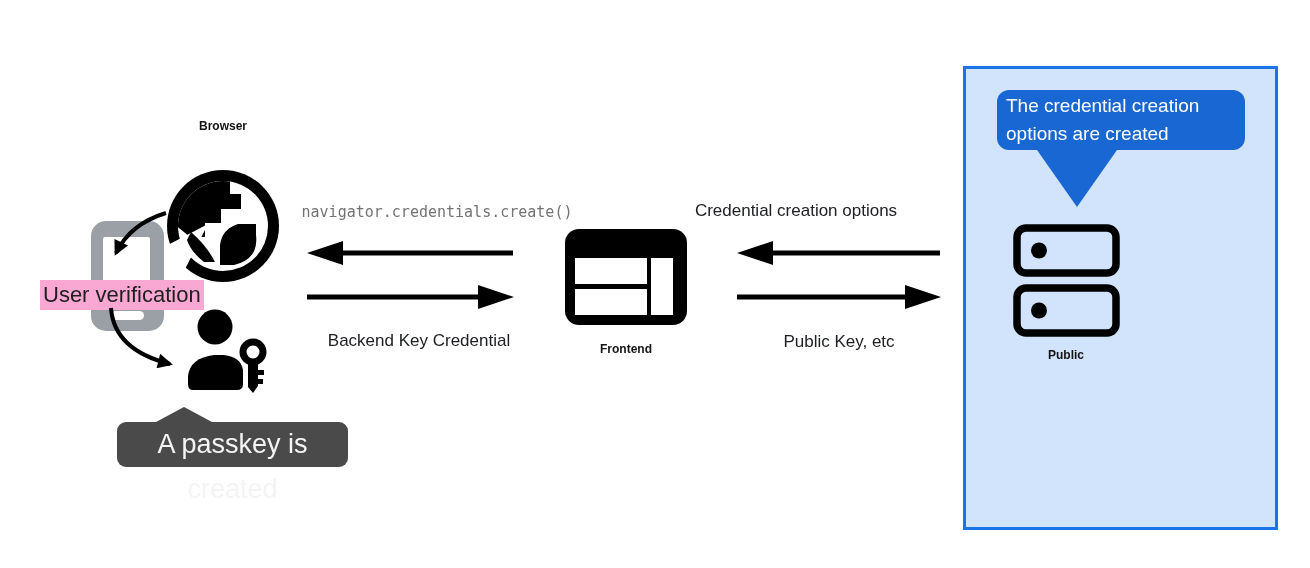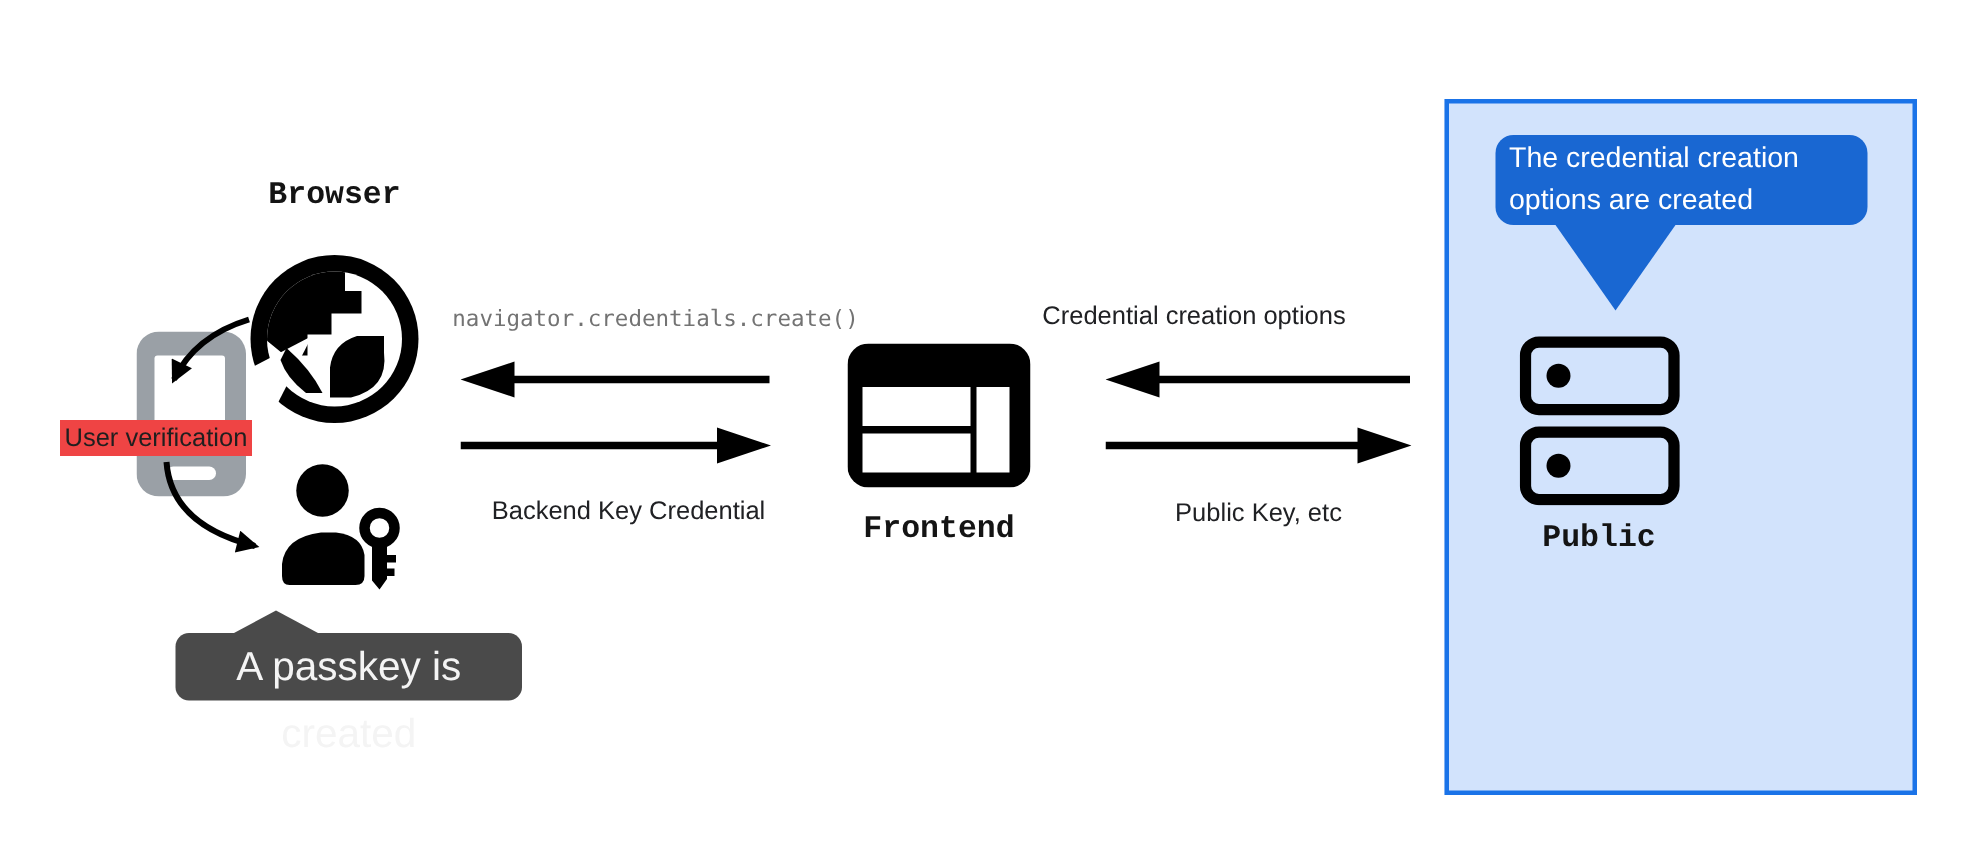--- a/index.html
+++ b/index.html
@@ -11,21 +11,21 @@
     --ink:#1f1f1f;
   }
   html,body{margin:0;padding:0;background:#fff;}
   .stage{
     position:relative;width:1310px;height:568px;background:#fff;overflow:hidden;
     font-family:"Liberation Sans",sans-serif;color:var(--ink);
   }
   .abs{position:absolute;}
   .lbl{white-space:nowrap;}
   .center{text-align:center;}
-  .node-label{font-weight:bold;font-size:21px;color:#141414;font-family:Liberation Mono, monospace;}
+  .node-label{font-weight:bold;font-size:12px;color:#141414;}
   .flow-label{font-size:17px;color:#202124;}
   .code-label{font-family:"DejaVu Sans Mono",monospace;font-size:15px;color:#737373;}
 
   
   .tooltip{
     background:var(--tooltip-bg);border-radius:9px;color:#f4f4f4;
     font-size:27px;line-height:45px;text-align:center;
   }
   .tooltip .ptr{
     position:absolute;top:-15px;left:39px;width:0;height:0;
@@ -46,21 +46,21 @@
     border-left:40px solid transparent;border-right:40px solid transparent;
     border-top:57px solid var(--accent-blue);
   }
   .callout .ptr-up{
     position:absolute;top:-65px;left:38px;width:0;height:0;
     border-left:33px solid transparent;border-right:33px solid transparent;
     border-bottom:66px solid var(--accent-blue);
   }
   .callout .inner{max-width:200px;margin:0 auto;}
 
-  .uv-label{font-size:17px;background:#ef4444;padding:2px 3px;z-index:2;text-align:right;}
+  .uv-label{font-size:22px;background:#f9a8d4;padding:2px 3px;z-index:2;text-align:right;}
   svg{display:block;}
 </style>
 </head>
 <body>
 
 <div class="stage">
 
   <div class="abs lbl node-label center" style="left:163px;top:119px;width:120px;">Browser</div>
 
   <svg class="abs" style="left:164px;top:167px;" width="118" height="118" viewBox="0 0 118 118" aria-hidden="true">

